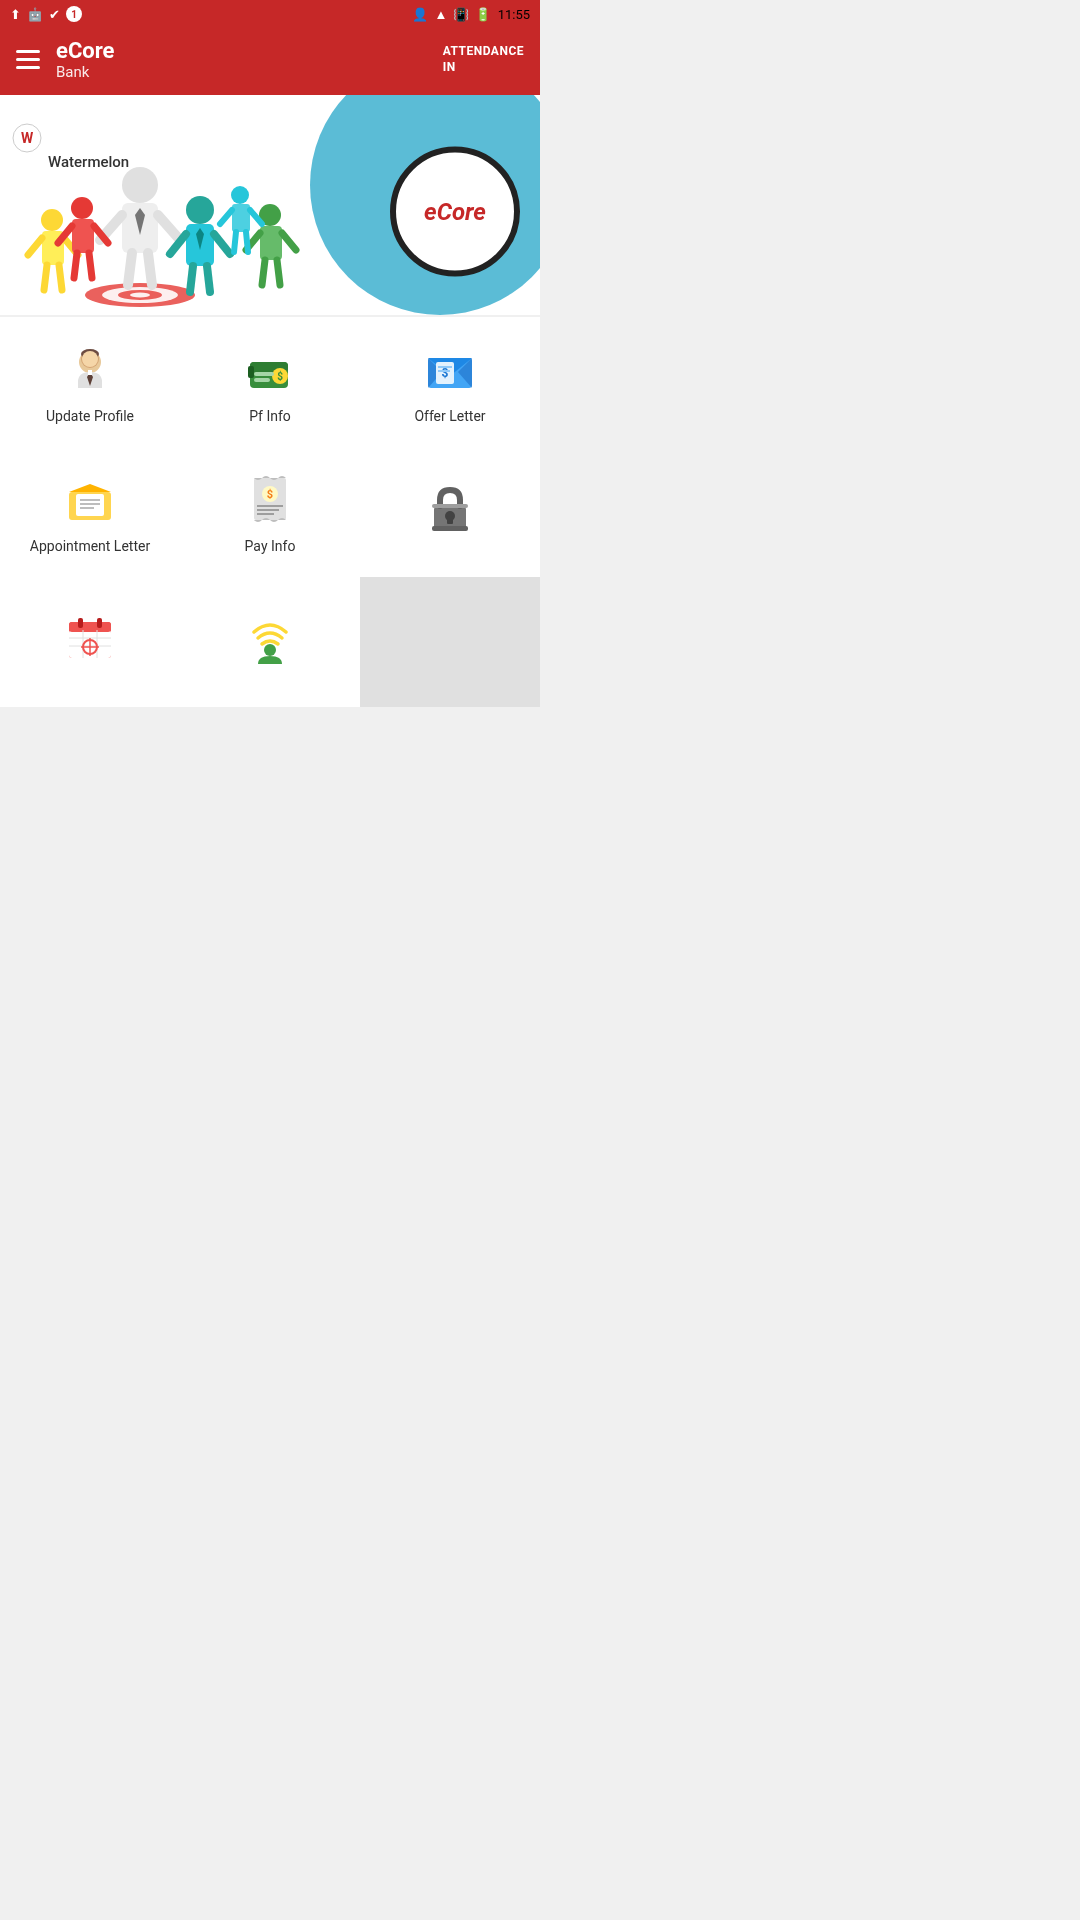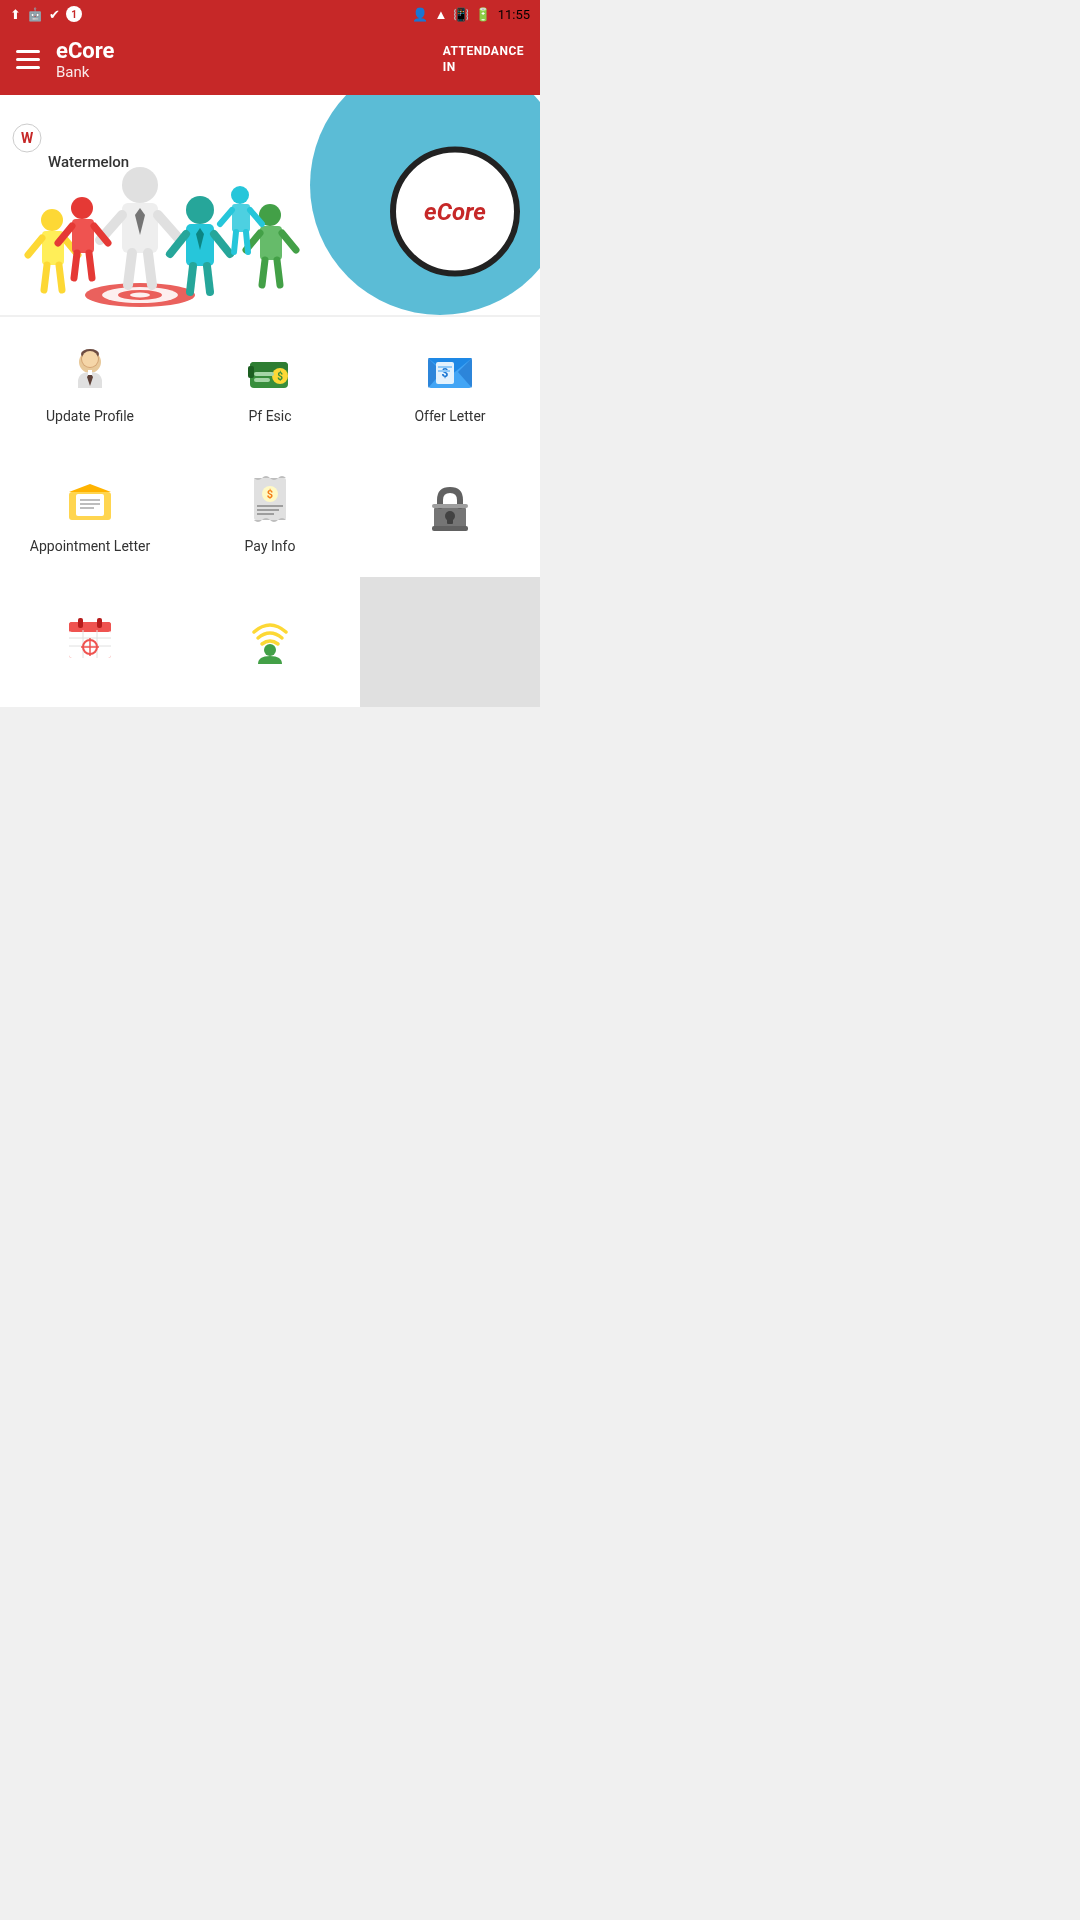--- a/index.html
+++ b/index.html
@@ -323,21 +323,21 @@
       <rect x="6" y="18" width="38" height="10" rx="4" fill="#2e7d32"></rect>
 
       <circle cx="36" cy="32" r="8" fill="#fdd835"></circle>
       <text x="36" y="36" text-anchor="middle" font-size="10" fill="#388e3c" font-weight="bold">$</text>
 
       <rect x="10" y="28" width="20" height="4" rx="2" fill="#a5d6a7"></rect>
       <rect x="10" y="34" width="16" height="4" rx="2" fill="#a5d6a7"></rect>
 
       <rect x="4" y="22" width="6" height="12" rx="2" fill="#1b5e20"></rect>
     </svg>
-    <span class="grid-label">Pf Esic</span>
+    <span class="grid-label">Pf Info</span>
   </div>
 
 
 
   <div class="grid-item">
     <svg class="icon-svg" viewBox="0 0 52 52">
 
       <rect x="4" y="14" width="44" height="30" rx="3" fill="#42a5f5"></rect>
 
       <polygon points="4,14 26,32 48,14" fill="#1e88e5"></polygon>

